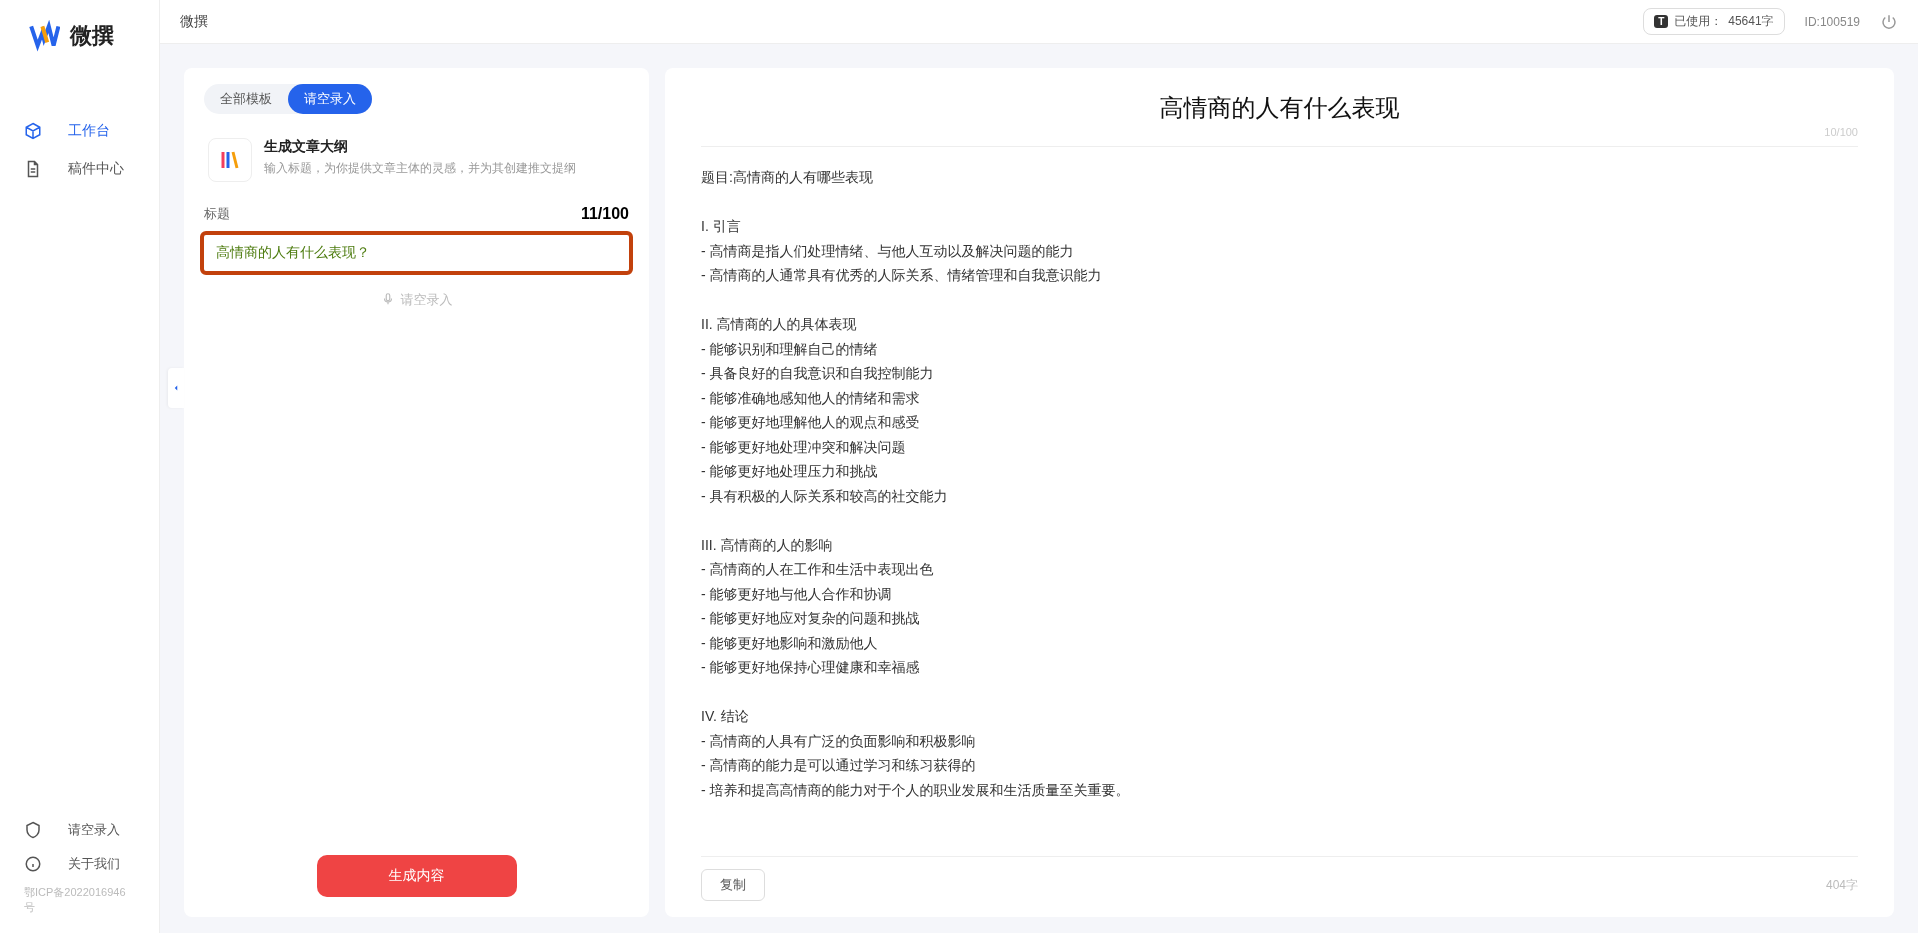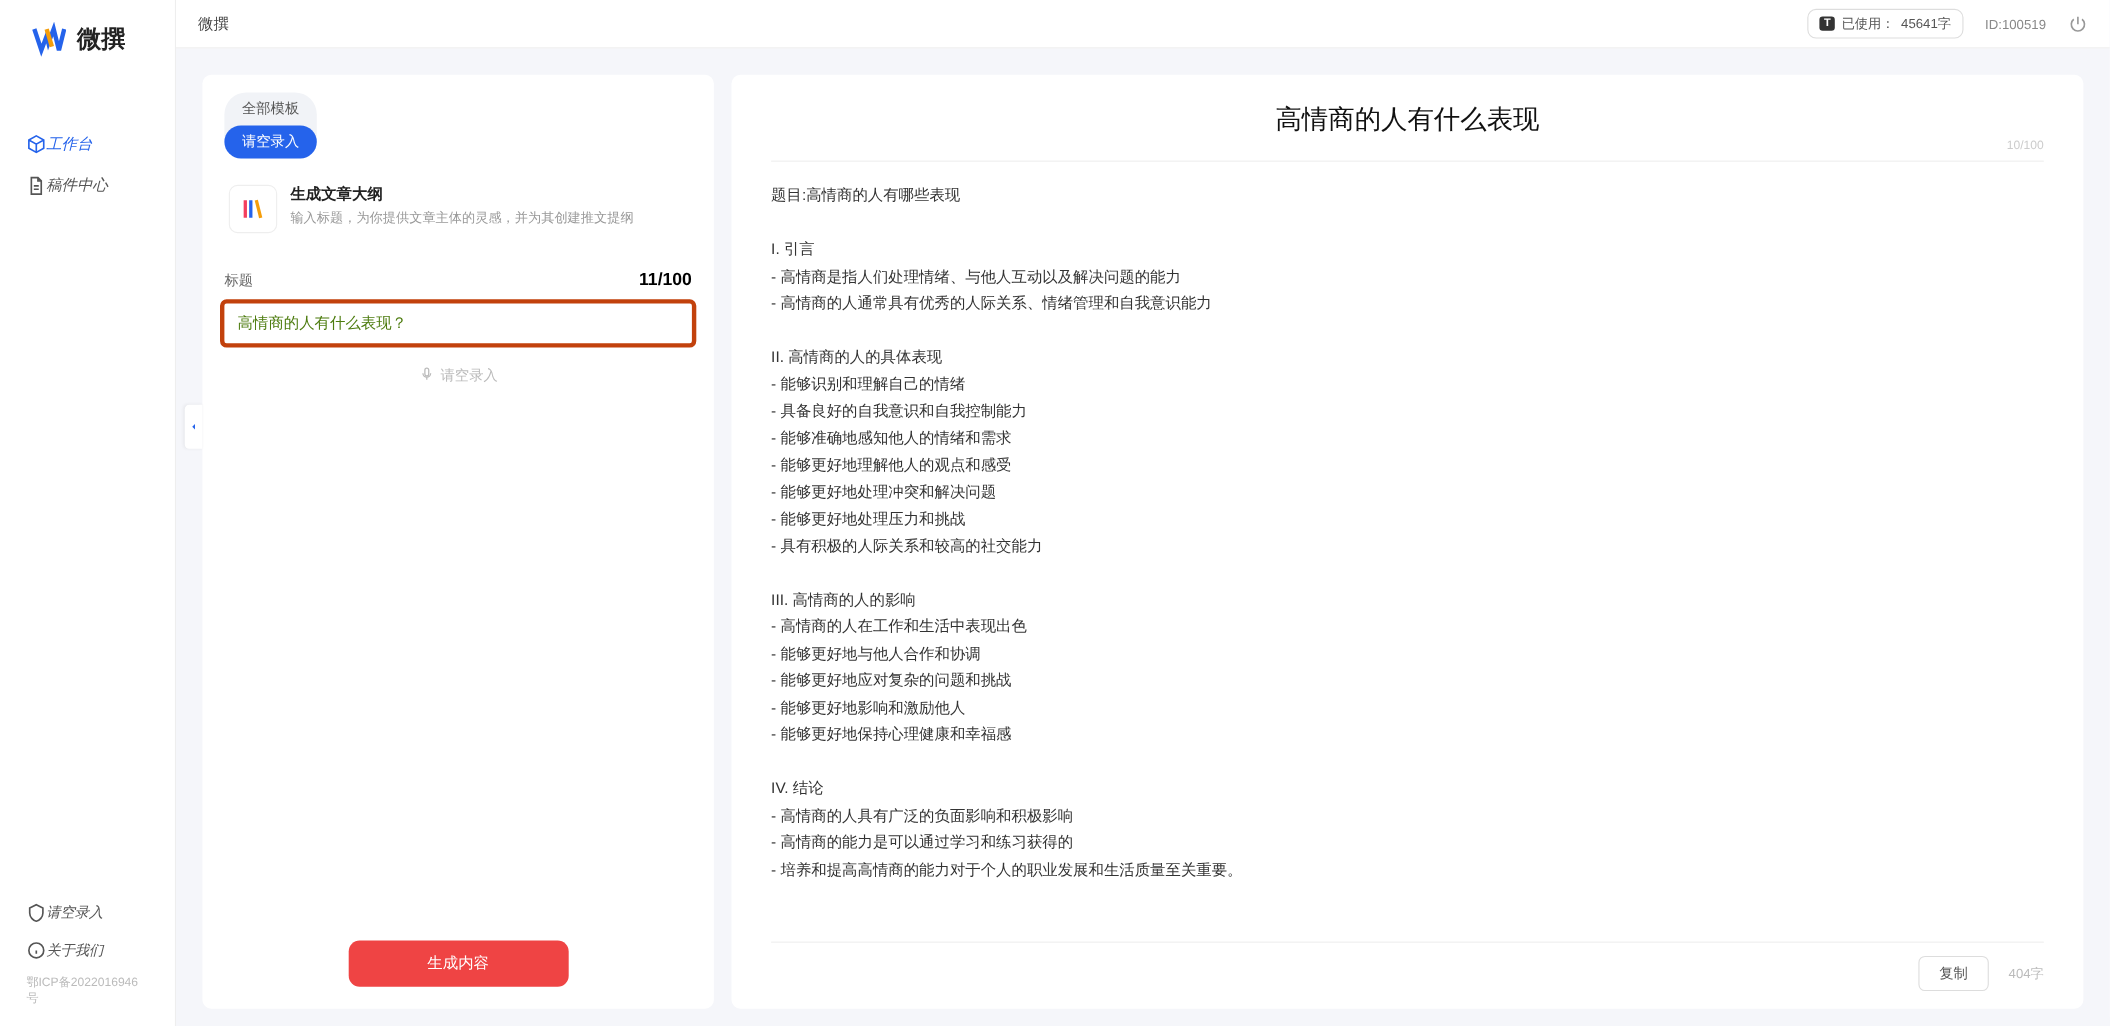--- a/index.html
+++ b/index.html
@@ -5,21 +5,21 @@
     * { margin: 0; padding: 0; box-sizing: border-box; }
     body { font-family: -apple-system, BlinkMacSystemFont, "Segoe UI", "PingFang SC", "Microsoft YaHei", sans-serif; background: #f5f6fa; color: #333; font-size: 14px; }
     .app { display: flex; width: 100%; height: 933px; }
     
     
     .sidebar { width: 160px; background: #fff; display: flex; flex-direction: column; border-right: 1px solid #eee; }
     .logo { display: flex; align-items: center; padding: 20px 24px 20px 28px; gap: 10px; }
     .logo-icon { width: 32px; height: 32px; }
     .logo-text { font-size: 22px; font-weight: 700; color: #222; }
     .nav { padding: 40px 0 0 0; flex: 1; }
-    .nav-item { display: flex; align-items: center; padding: 10px 24px; gap: 0; cursor: pointer; font-size: 14px; color: #555; font-style: italic; }
+    .nav-item { display: flex; align-items: center; padding: 10px 24px; gap: 26px; cursor: pointer; font-size: 14px; color: #555; }
     .nav-item.active { color: #2563eb; }
     .nav-item .icon-slot { width: 18px; height: 18px; display: flex; align-items: center; justify-content: center; }
     .sidebar-footer { padding-bottom: 10px; }
     .sidebar-footer .nav-item { padding: 8px 24px; font-size: 13px; }
     .icp { font-size: 11px; color: #bbb; padding: 4px 24px 8px; }
     
     
     .main { flex: 1; display: flex; flex-direction: column; }
     .topbar { height: 44px; background: #fff; display: flex; align-items: center; padding: 0 20px; border-bottom: 1px solid #eee; }
     .topbar-title { font-size: 14px; color: #444; }
@@ -27,31 +27,31 @@
     .topbar-right { display: flex; align-items: center; gap: 20px; }
     .usage-pill { display: flex; align-items: center; gap: 6px; border: 1px solid #ddd; border-radius: 8px; padding: 4px 10px; font-size: 12px; color: #555; }
     .usage-pill .badge { background: #333; color: #fff; font-size: 10px; padding: 1px 4px; border-radius: 3px; font-weight: bold; }
     .topbar-id { font-size: 12px; color: #888; }
     .power-icon { width: 18px; height: 18px; color: #999; cursor: pointer; }
     
     .content { flex: 1; display: flex; gap: 16px; padding: 24px 24px 16px 24px; overflow: hidden; }
     
     
     .left-panel { width: 465px; background: #fff; border-radius: 8px; display: flex; flex-direction: column; padding: 16px 16px 16px 16px; position: relative; }
-    .tabs { display: flex; background: #f1f3f7; border-radius: 20px; width: fit-content; margin: 0 0 14px 4px; flex-direction: column; }
+    .tabs { display: flex; background: #f1f3f7; border-radius: 20px; width: fit-content; margin: 0 0 14px 4px; }
     .tab { padding: 6px 16px; font-size: 13px; color: #555; cursor: pointer; border-radius: 20px; }
     .tab.active { background: #2563eb; color: #fff; }
     
     .template-card { display: flex; gap: 12px; padding: 10px 8px 14px 8px; align-items: flex-start; }
     .template-thumb { width: 44px; height: 44px; border-radius: 8px; border: 1px solid #eee; display: flex; align-items: center; justify-content: center; background: #fff; }
     .template-thumb svg { width: 24px; height: 24px; }
     .template-info .template-title { font-size: 14px; font-weight: 600; color: #222; margin-bottom: 4px; }
     .template-info .template-desc { font-size: 12px; color: #999; }
     
-    .field-group { margin-top: 20px; }
+    .field-group { margin-top: 9px; }
     .field-row { display: flex; justify-content: space-between; align-items: center; padding: 0 4px 8px 4px; }
     .field-label { font-size: 13px; color: #666; }
     .char-count { font-size: 16px; color: #000000; font-weight: bold; }
     .text-input { width: 100%; border: 4px solid #c2410c; border-radius: 6px; padding: 10px 12px; font-size: 14px; color: #4d7c0f; }
     
     .voice-row { display: flex; align-items: center; justify-content: center; gap: 6px; margin-top: 16px; cursor: pointer; color: #bbb; font-size: 13px; }
     
     .generate-area { margin-top: auto; display: flex; justify-content: center; padding: 8px 0 4px; }
     .generate-btn { width: 200px; background: #ef4444; color: #fff; border: none; border-radius: 10px; padding: 12px 0; font-size: 14px; cursor: pointer; }
     
@@ -59,21 +59,21 @@
     .collapse-handle { position: absolute; left: -16px; top: 300px; width: 16px; height: 40px; background: #fff; border-radius: 4px 0 0 4px; display: flex; align-items: center; justify-content: center; cursor: pointer; box-shadow: -1px 0 3px rgba(0,0,0,0.05); }
     .collapse-handle svg { width: 10px; height: 10px; color: #2563eb; }
     
     
     .right-panel { flex: 1; background: #fff; border-radius: 8px; padding: 24px 36px 16px 36px; display: flex; flex-direction: column; }
     .output-header { text-align: center; margin-bottom: 6px; position: relative; }
     .output-title { font-size: 24px; font-family: "SimSun", serif; font-weight: 400; color: #111; }
     .output-subcount { position: absolute; right: 0; bottom: -14px; font-size: 11px; color: #ccc; }
     .output-divider { border: none; border-top: 1px solid #eee; margin: 16px 0 18px; }
     .output-body { flex: 1; overflow-y: auto; font-size: 14px; line-height: 1.75; color: #333; white-space: pre-line; }
-    .output-footer { display: flex; justify-content: flex-end; align-items: center; gap: 18px; border-top: 1px solid #eee; padding-top: 12px; margin-top: 12px; }
+    .output-footer { display: flex; justify-content: space-between; align-items: center; gap: 18px; border-top: 1px solid #eee; padding-top: 12px; margin-top: 12px; }
     .copy-btn { border: 1px solid #ddd; background: #fff; border-radius: 6px; padding: 6px 18px; font-size: 13px; color: #555; cursor: pointer; }
     .word-count { font-size: 12px; color: #bbb; }
   </style>
 </head>
 <body>
 
 <div class="app">
 
   <aside class="sidebar">
     <div class="logo">

